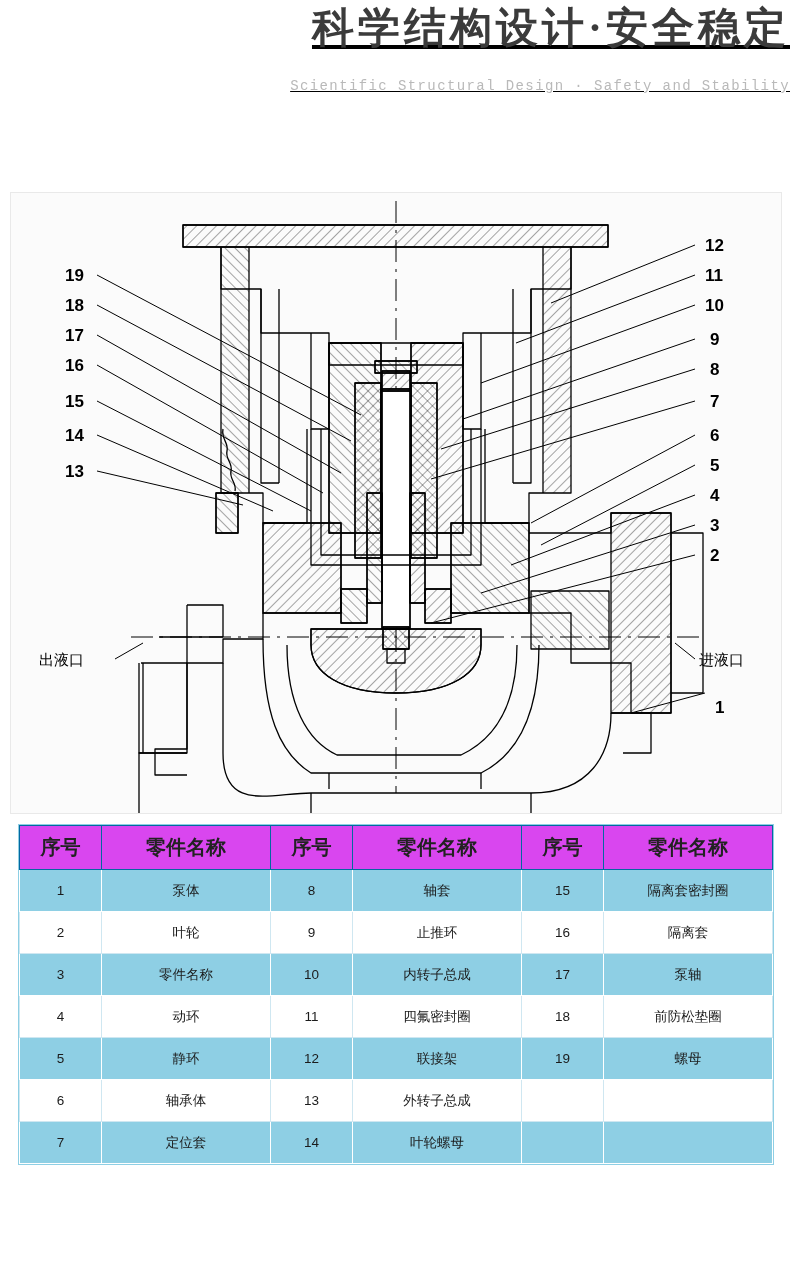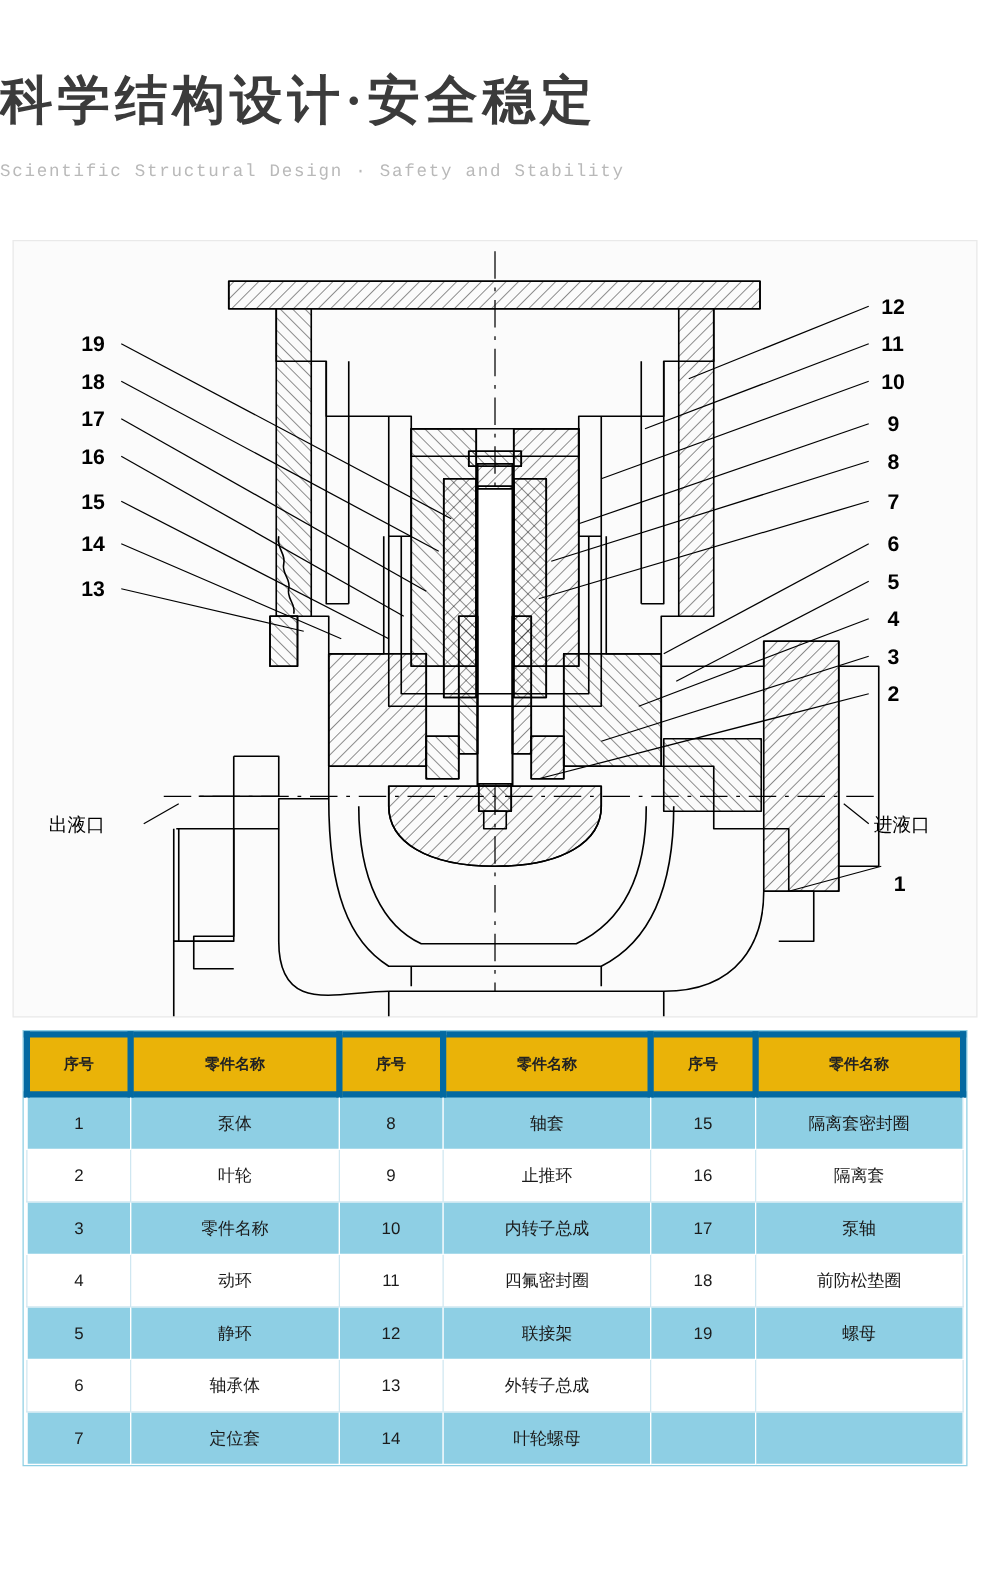--- a/index.html
+++ b/index.html
@@ -6,21 +6,21 @@
   body{
     width:790px;height:1261px;
     background:#ffffff;
     font-family:"Liberation Sans", sans-serif;
     overflow:hidden;
     position:relative;
   }
   .page{position:relative;width:790px;height:1261px;}
 
   
-  .header{padding-top:52px;text-align:left;}
+  .header{text-align:right;text-decoration:underline;}
   .title-cn{
     font-family:"Liberation Serif", serif;
     font-size:42px;
     letter-spacing:4px;
     color:#3b3b3b;
     font-weight:600;
   }
   .title-en{
     margin-top:22px;
     font-family:"Liberation Mono", monospace;
@@ -51,25 +51,25 @@
     font-size:13.5px;
     color:#333;
   }
   table.parts th, table.parts td{
     border:1px solid #ffffff;
     text-align:center;
     height:41px;
     padding:0;
   }
   table.parts thead th{
-    background:#eab308;
-    border:5px solid #0369a1;
+    background:#d946ef;
+    border:1px solid #0369a1;
     color:#222;
     font-weight:bold;
-    font-size:12px;
+    font-size:20px;
     height:43px;
   }
   table.parts tbody tr.odd td{
     background:#8ecfe4;
     color:#1b1b1b;
   }
   table.parts tbody tr.even td{
     background:#ffffff;
     color:#1b1b1b;
     border:1px solid #cfe7f1;

